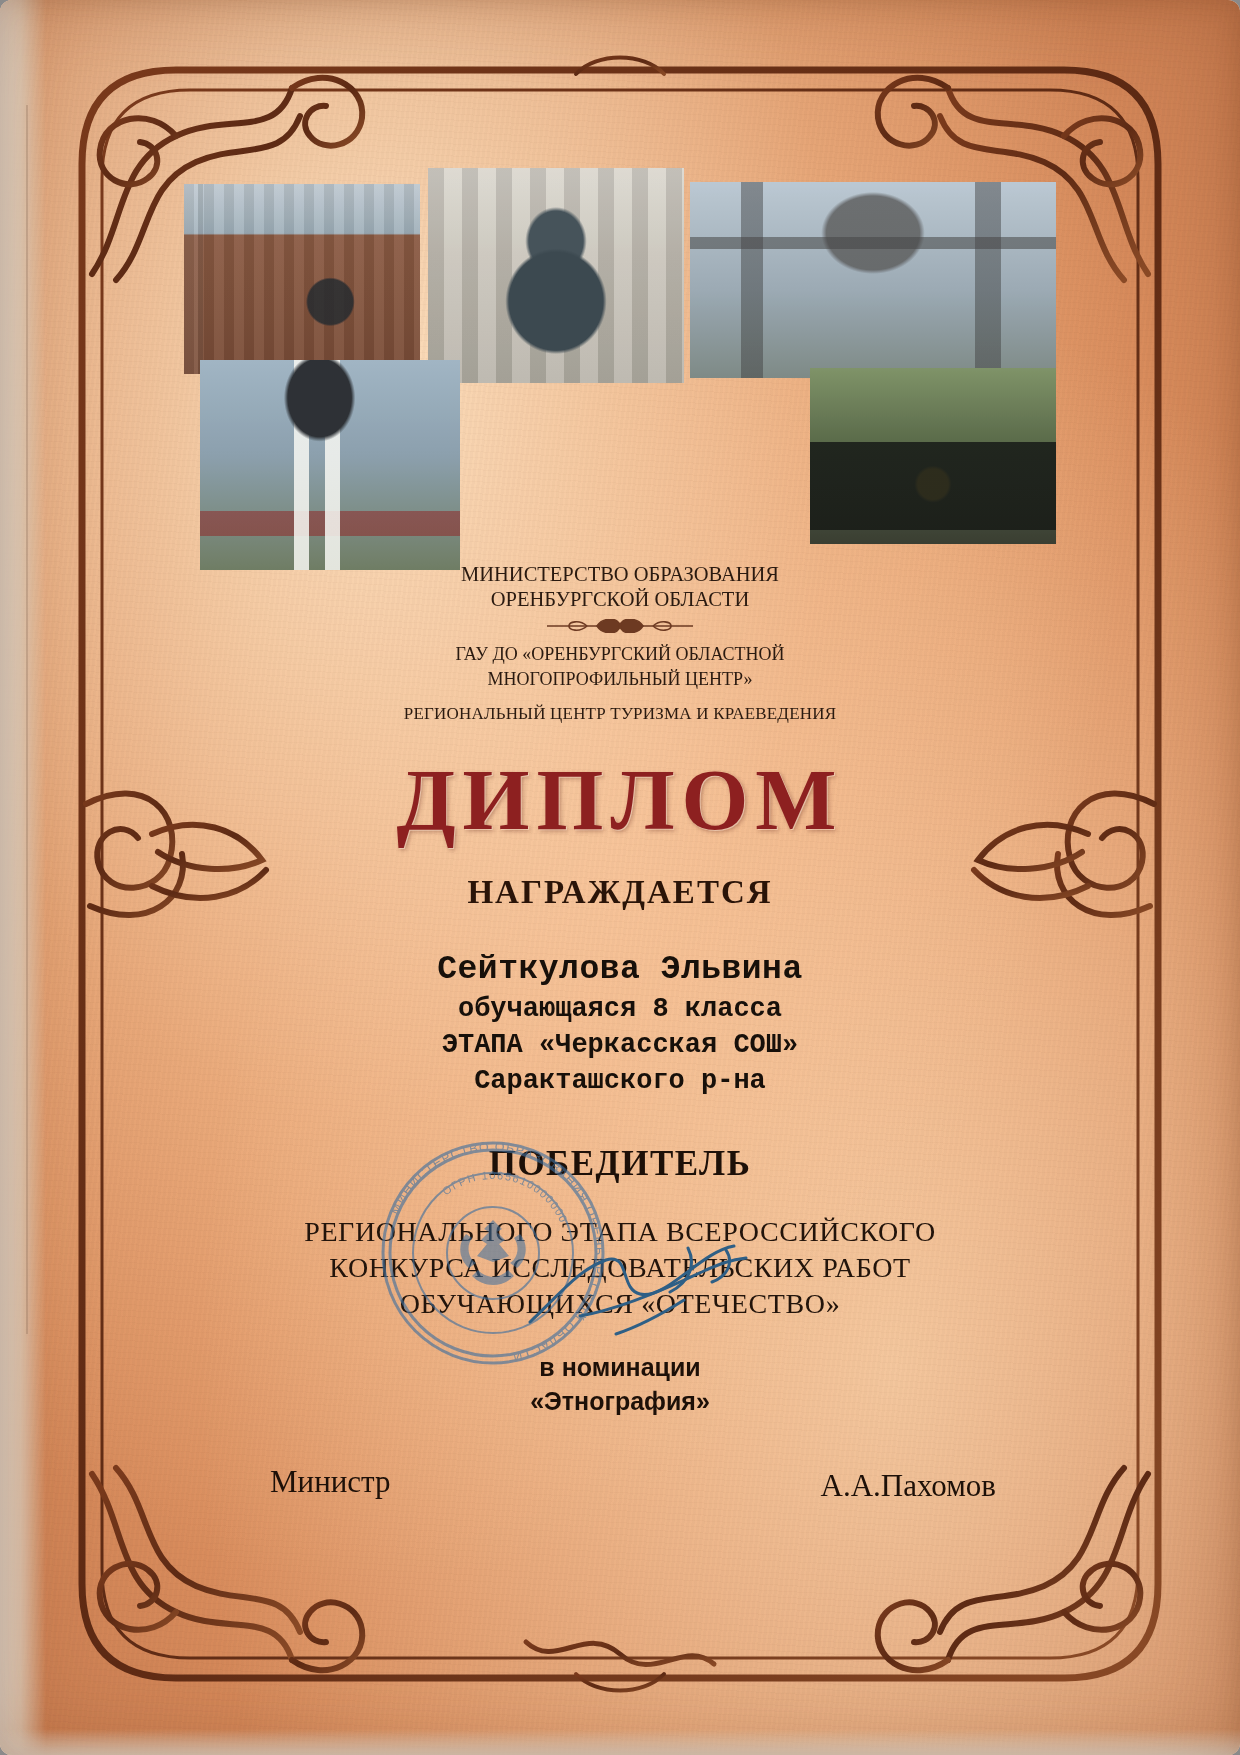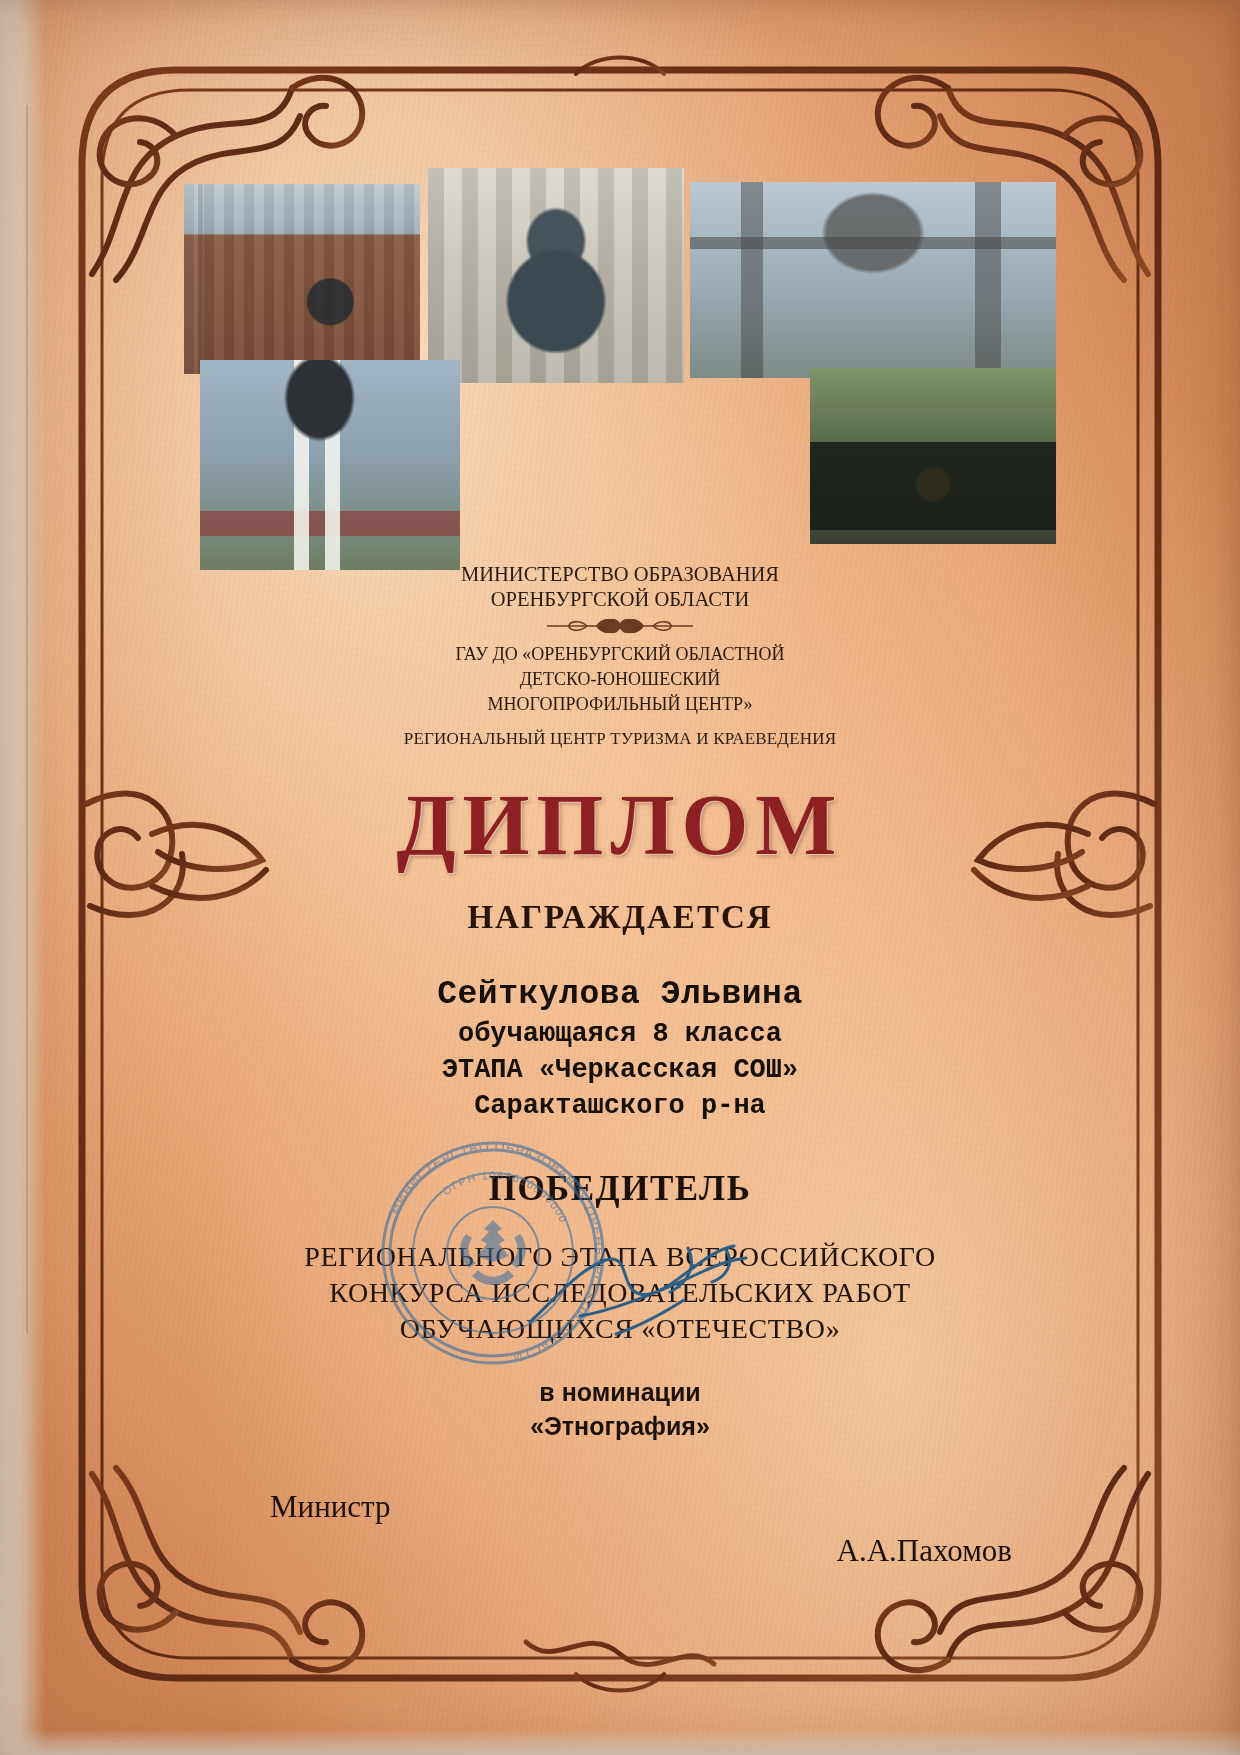--- a/index.html
+++ b/index.html
@@ -9,20 +9,21 @@
   }
   body {
     font-family: "Liberation Serif", serif;
   }
   .page {
     position: relative;
     width: 1240px;
     height: 1755px;
     overflow: hidden;
     background: #ffffff;
+    border-radius: 12px;
   }
   
   .paper {
     position: absolute;
     inset: 0;
     background:
       radial-gradient(ellipse at 30% 22%, rgba(255,235,205,0.85) 0%, rgba(255,225,185,0.25) 38%, rgba(0,0,0,0) 62%),
       radial-gradient(ellipse at 72% 78%, rgba(255,230,195,0.6) 0%, rgba(0,0,0,0) 55%),
       radial-gradient(ellipse at 50% 50%, #efa271 0%, #e59a68 45%, #d98c5c 72%, #c87c50 100%);
   }
@@ -227,22 +228,22 @@
   .signature-row {
     position: relative;
     margin-top: 44px;
     height: 70px;
   }
   .sig-left {
     position: absolute; left: 100px; top: 2px;
     font-size: 31px; font-family: "Liberation Serif", serif; color: #1d1008;
   }
   .sig-right {
-    position: absolute; right: 58px; top: 6px;
-    font-size: 31px; font-family: "Liberation Serif", serif; color: #1d1008; margin-top: 40px;
+    position: absolute; right: 74px; top: 6px;
+    font-size: 31px; font-family: "Liberation Serif", serif; color: #1d1008;
   }
   .place {
     margin-top: 26px;
     font-size: 25px;
     line-height: 32px;
     font-family: "Liberation Serif", serif;
     color: #1d1008;
   }
 
   
@@ -354,21 +355,20 @@
           <path d="M52 7 c6 -9 22 -9 23 0 c-1 9 -17 9 -23 0 Z" fill="#6d3a22"></path>
           <path d="M98 7 c-6 -9 -22 -9 -23 0 c1 9 17 9 23 0 Z" fill="#6d3a22"></path>
           <path d="M42 7 c-8 -7 -18 -4 -18 0 c0 4 10 7 18 0"></path>
           <path d="M108 7 c8 -7 18 -4 18 0 c0 4 -10 7 -18 0"></path>
         </g>
       </svg>
     </div>
 
     <div class="org-mid">
       <div>ГАУ ДО «ОРЕНБУРГСКИЙ ОБЛАСТНОЙ</div>
-      <div>ДЕТСКО-ЮНОШЕСКИЙ</div>
       <div>МНОГОПРОФИЛЬНЫЙ ЦЕНТР»</div>
     </div>
 
     <div class="org-sub">РЕГИОНАЛЬНЫЙ ЦЕНТР ТУРИЗМА И КРАЕВЕДЕНИЯ</div>
 
     <div class="diploma-title">ДИПЛОМ</div>
 
     <div class="awarded">НАГРАЖДАЕТСЯ</div>
 
     <div class="recipient">

